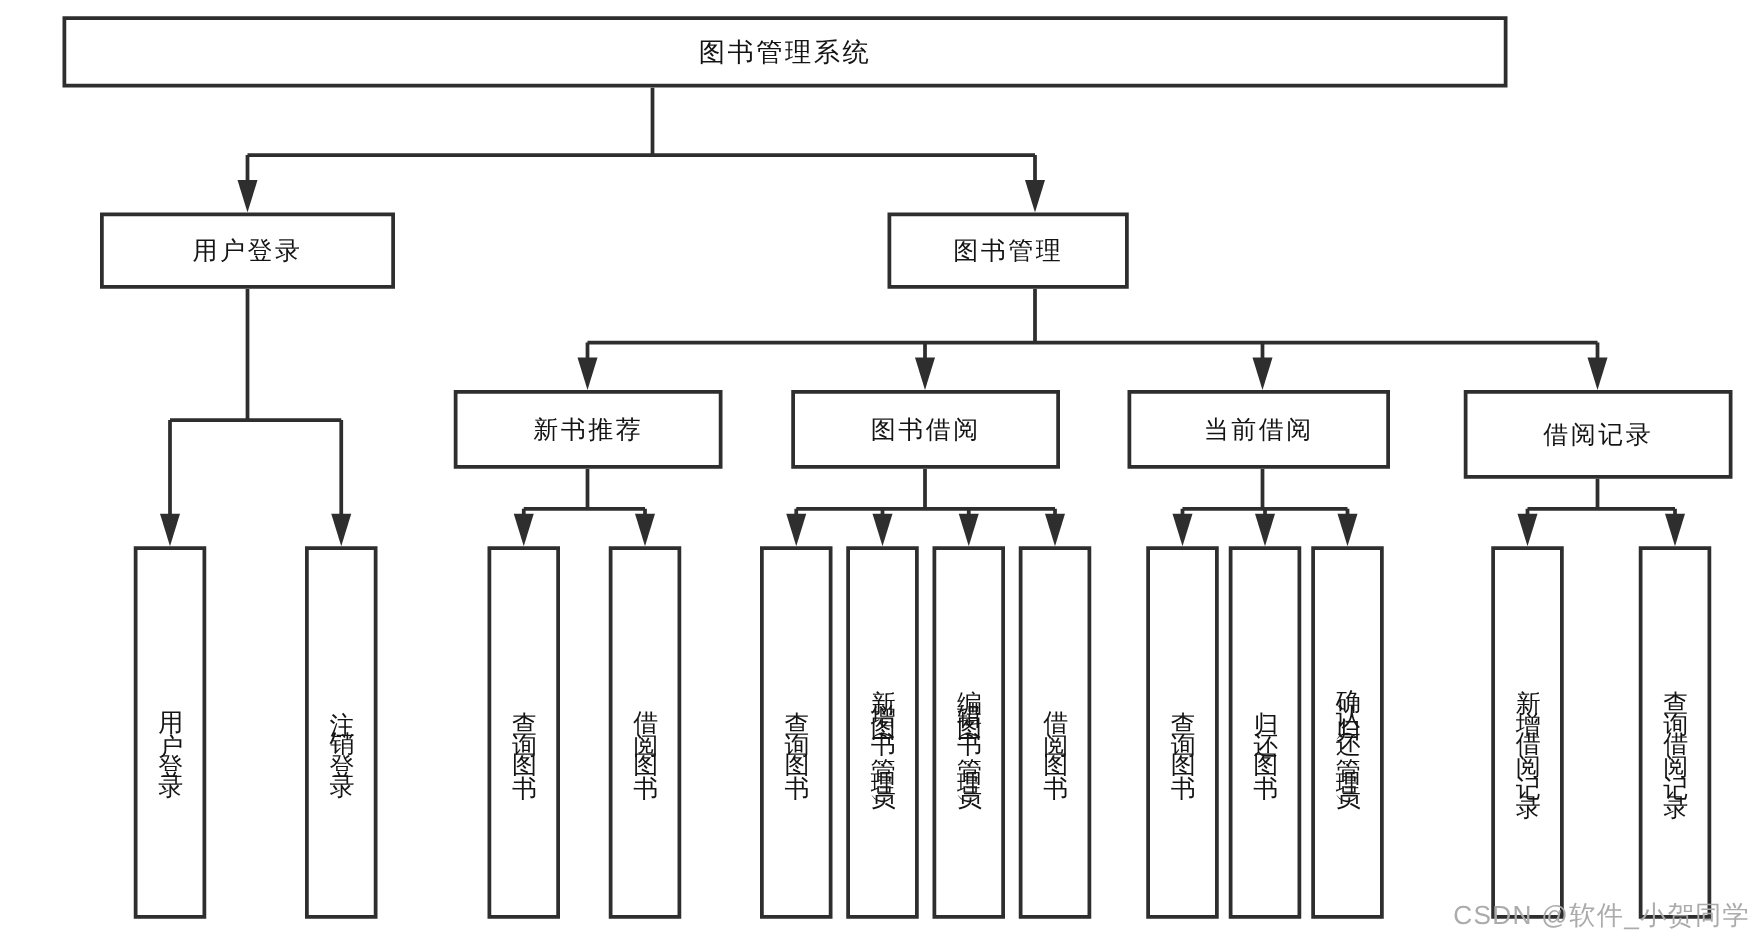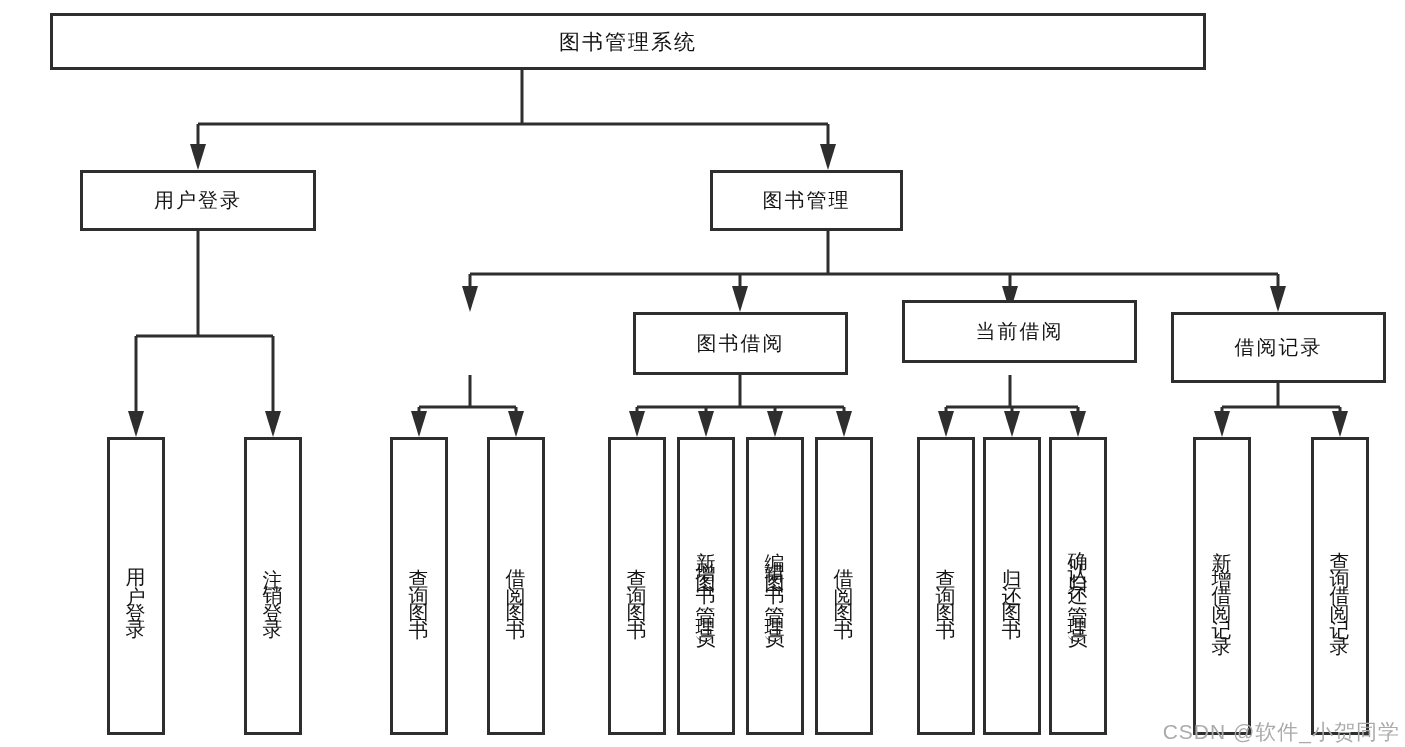--- a/index.html
+++ b/index.html
@@ -88,22 +88,23 @@
       <polygon points="1214,411 1230,411 1222,437" class="arrowhead"></polygon>
       <line x1="1340" y1="407" x2="1340" y2="421" class="connector"></line>
       <polygon points="1332,411 1348,411 1340,437" class="arrowhead"></polygon>
     </svg>
 
   <div class="node h root" style="left:22px; top:13px; width:1156px; height:57px;margin-left:28px;">图书管理系统</div>
 
   <div class="node h" style="left:80px; top:170px; width:236px; height:61px;">用户登录</div>
   <div class="node h" style="left:710px; top:170px; width:193px; height:61px;">图书管理</div>
 
+  <div class="node h" style="left:363px; top:312px; width:215px; height:63px;">新书推荐</div>
   <div class="node h" style="left:633px; top:312px; width:215px; height:63px;">图书借阅</div>
-  <div class="node h" style="left:902px; top:300px; width:235px; height:63px;">当前借阅</div>
+  <div class="node h" style="left:902px; top:312px; width:210px; height:63px;">当前借阅</div>
   <div class="node h" style="left:1171px; top:312px; width:215px; height:71px;">借阅记录</div>
 
   <div class="node v" style="left: 107px; top: 437px; width: 58px; height: 298px; letter-spacing: 17px; padding-top: 9px;">用户登录</div>
   <div class="node v" style="left: 244px; top: 437px; width: 58px; height: 298px; letter-spacing: 17px; padding-top: 9px;">注销登录</div>
 
   <div class="node v" style="left: 390px; top: 437px; width: 58px; height: 298px; letter-spacing: 17px; padding-top: 9px;">查询图书</div>
   <div class="node v" style="left: 487px; top: 437px; width: 58px; height: 298px; letter-spacing: 17px; padding-top: 9px;">借阅图书</div>
 
   <div class="node v" style="left: 608px; top: 437px; width: 58px; height: 298px; letter-spacing: 17px; padding-top: 9px;">查询图书</div>
   <div class="node v" style="left: 677px; top: 437px; width: 58px; height: 298px; letter-spacing: 11px; padding-top: 6px;">新增图书（管理员）</div>

